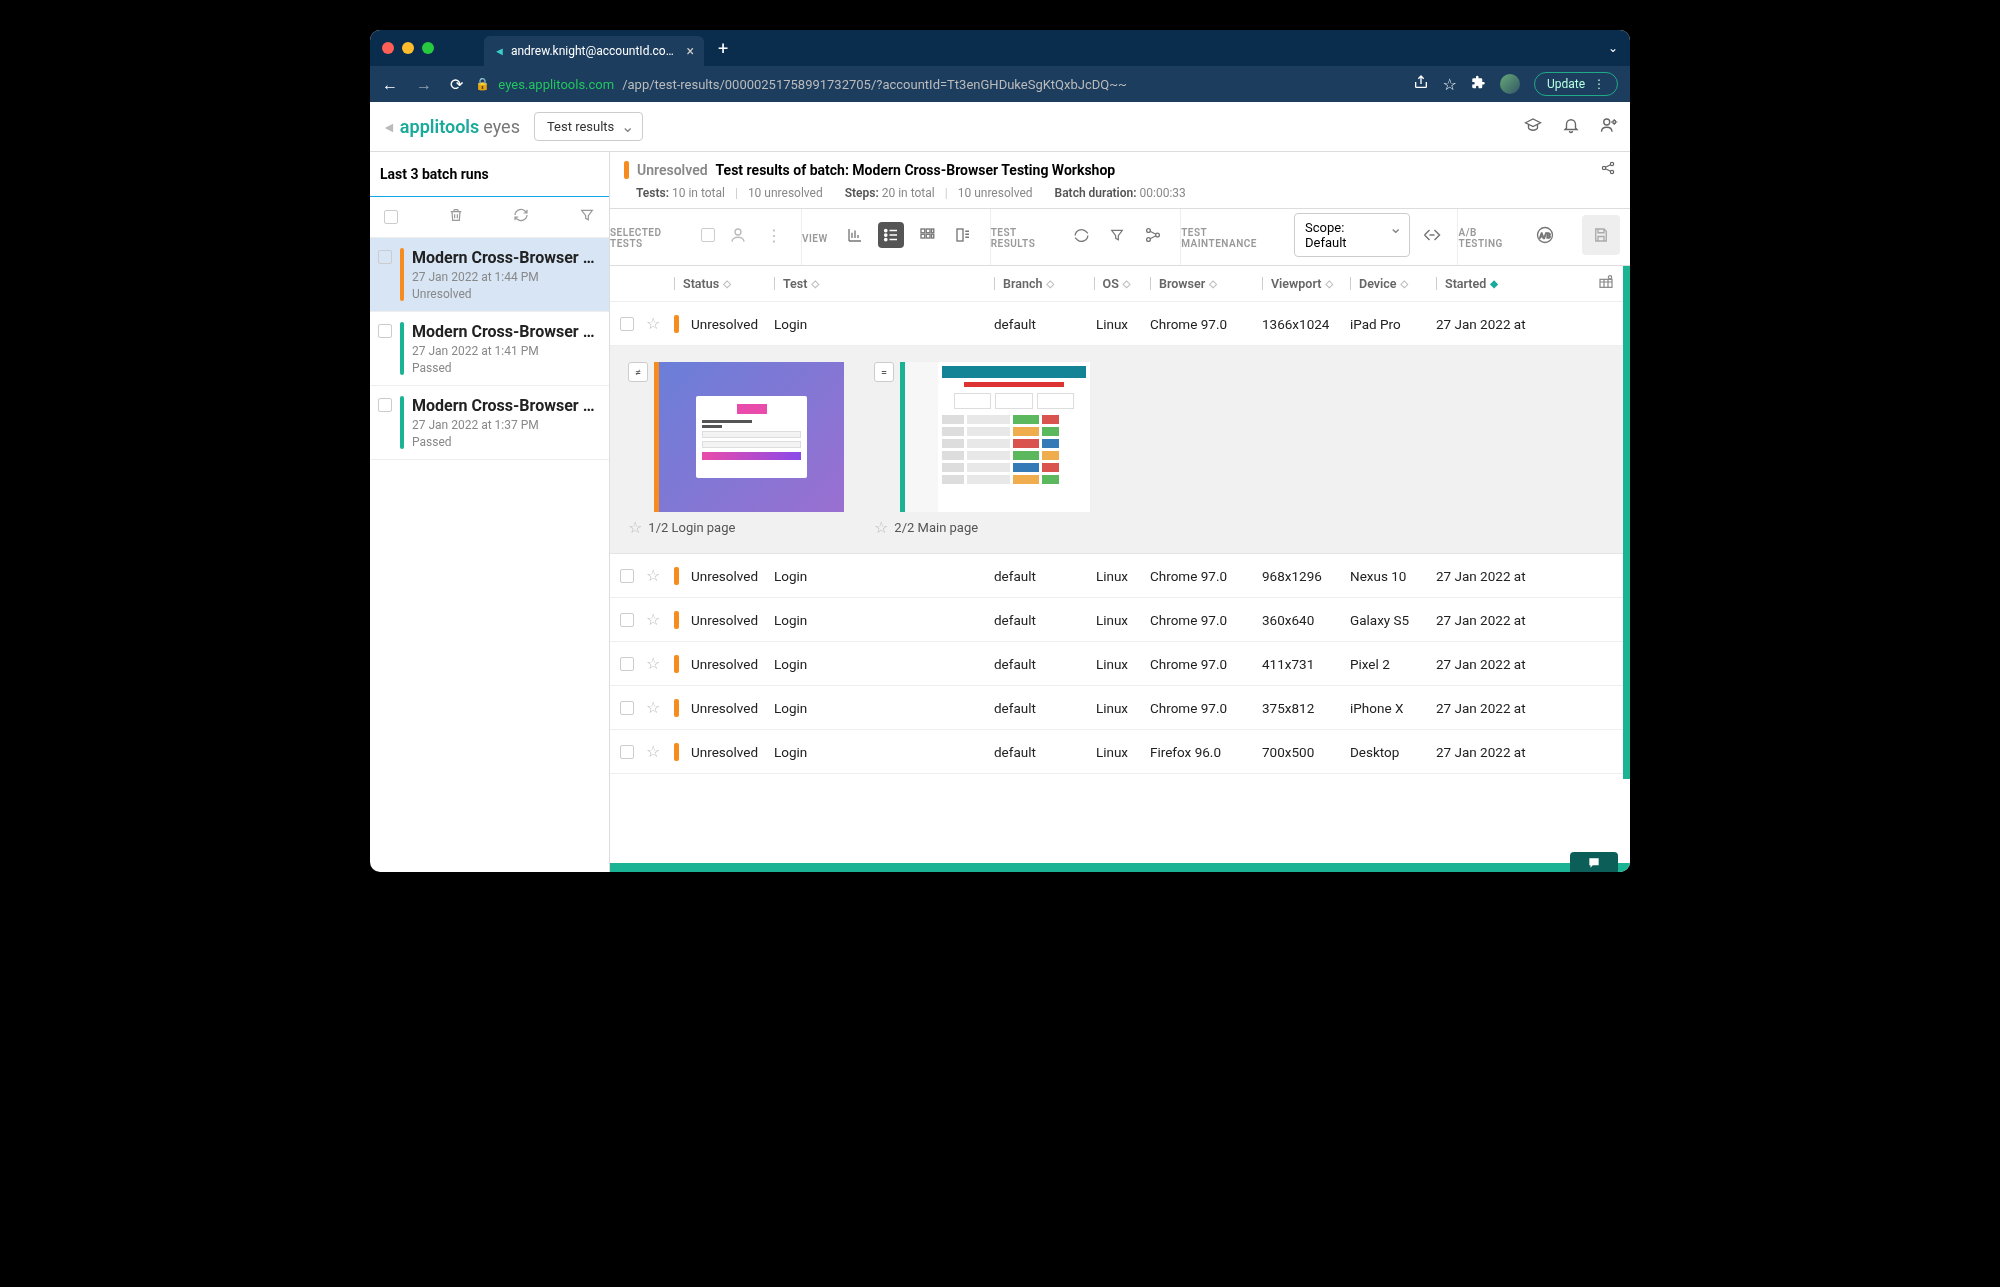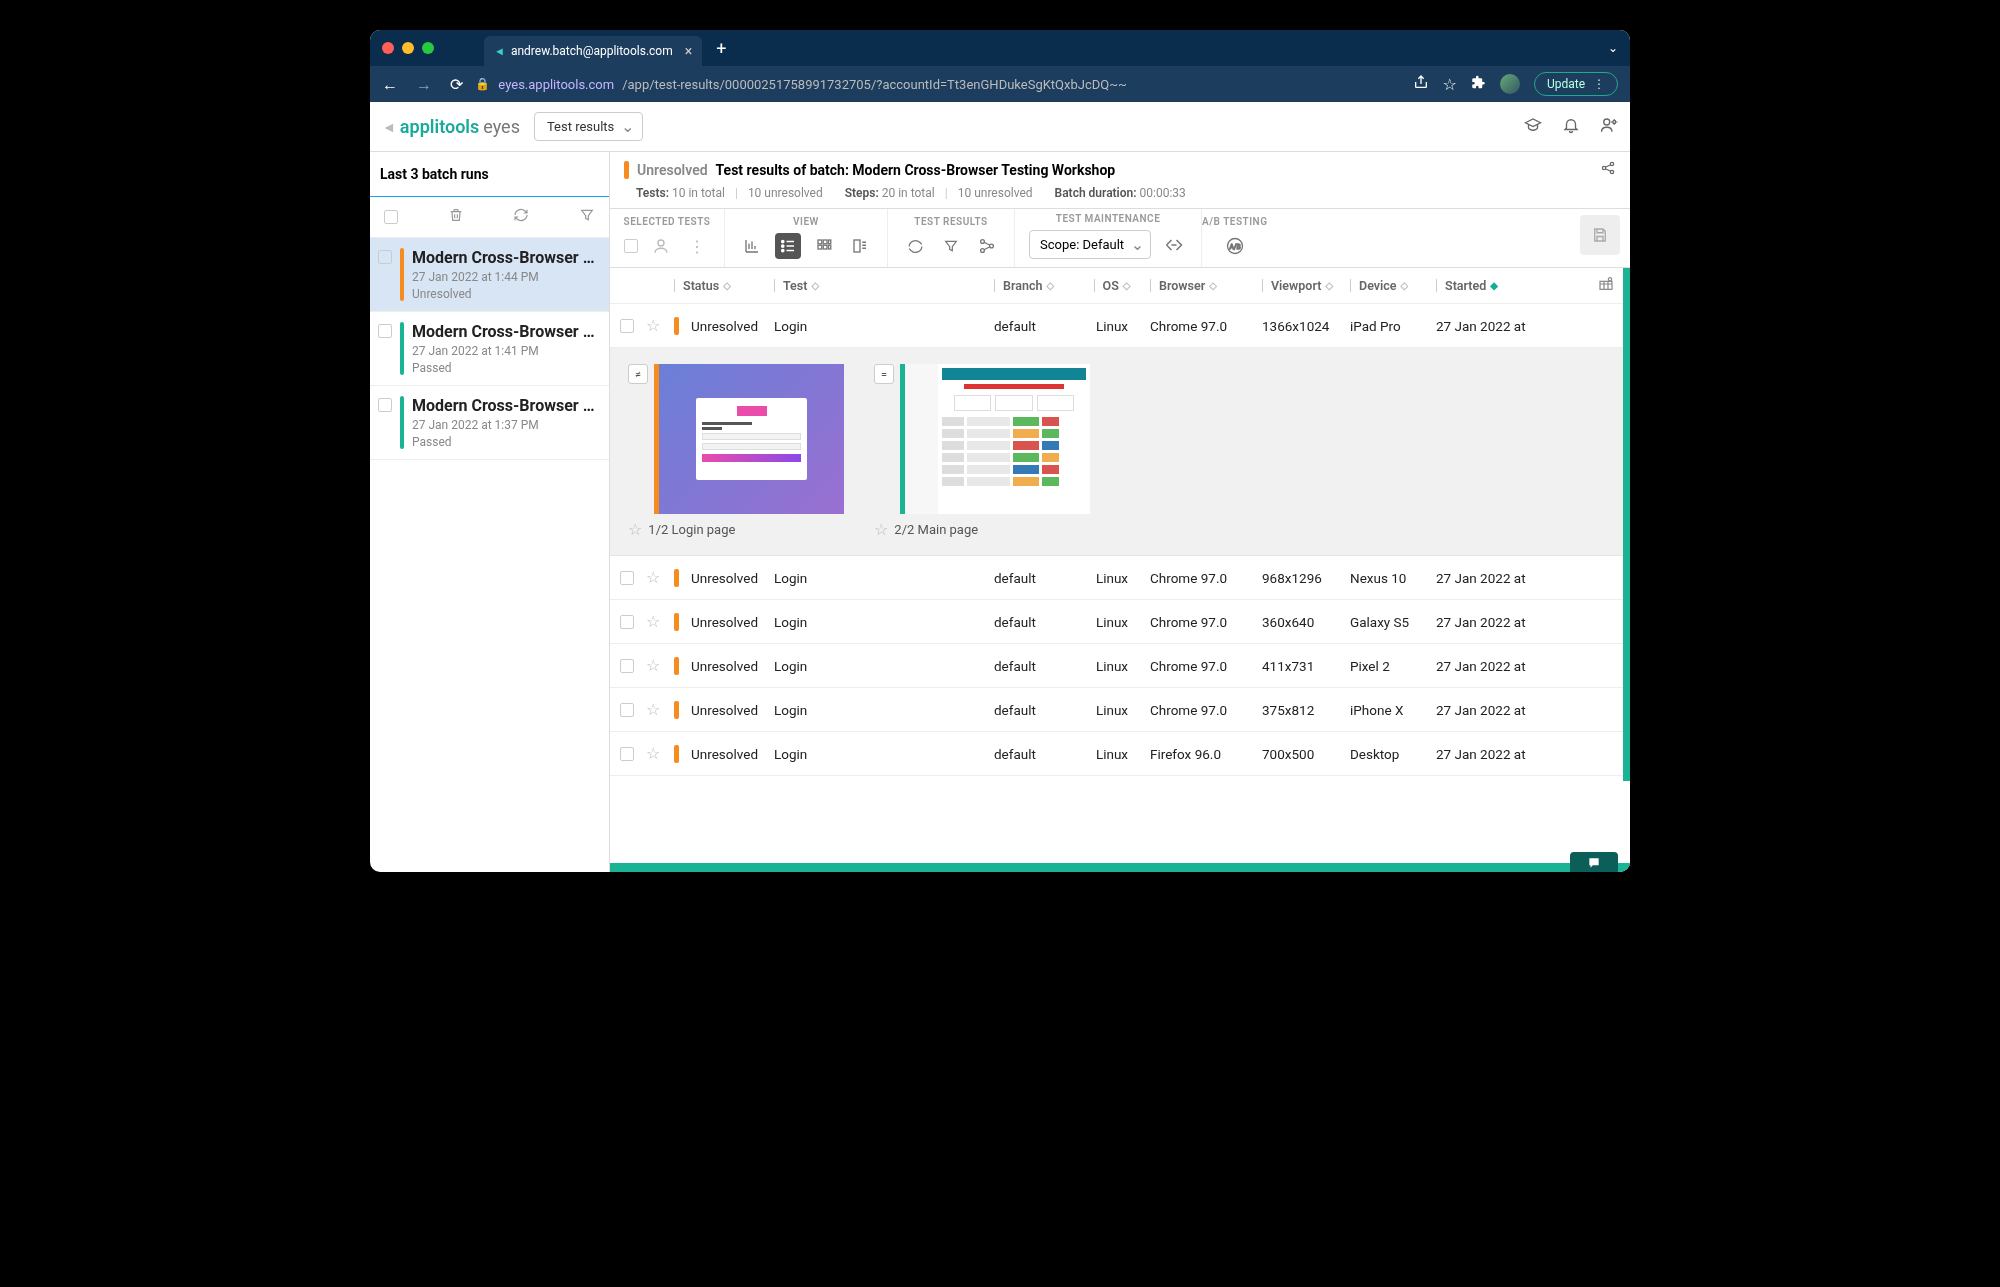--- a/index.html
+++ b/index.html
@@ -17,21 +17,21 @@
 .browser-tab .tab-icon { color: #3ad0c5; font-size: 11px; }
 .browser-tab .tab-close { color: #ccc; font-size: 14px; margin-left: 6px; }
 .new-tab { color: #fff; font-size: 18px; margin-left: 14px; }
 .tab-dropdown { margin-left: auto; color: #fff; font-size: 12px; }
 
 .chrome-addrbar { background: #1c3d5e; height: 36px; display: flex; align-items: center; padding: 0 12px; gap: 12px; color: #fff; }
 .chrome-addrbar .nav-icons { display: flex; gap: 18px; align-items: center; }
 .nav-icons svg, .nav-icons span { color: #fff; }
 .addr-field { flex: 1; display: flex; align-items: center; gap: 8px; font-size: 13px; color: #fff; }
 .addr-field .lock { font-size: 12px; }
-.addr-field .domain { color: #c4b5fd; }
+.addr-field .domain { color: #22c55e; }
 .addr-field .path { color: #bbb; }
 .addrbar-right { display: flex; gap: 14px; align-items: center; }
 .addrbar-right .avatar { width: 20px; height: 20px; border-radius: 50%; background: linear-gradient(135deg,#6a7,#356); }
 .update-pill { border: 1px solid #2a8; color: #b7ffe0; padding: 4px 12px; border-radius: 14px; font-size: 12px; display: flex; align-items: center; gap: 8px; }
 
 
 .app-header { height: 50px; display: flex; align-items: center; padding: 0 12px; border-bottom: 1px solid #ddd; gap: 14px; }
 .logo { font-size: 18px; font-weight: 600; display: flex; align-items: center; gap: 4px; }
 .logo .l-arrow { color: #bbb; font-size: 14px; }
 .logo .l1 { color: #1aaa9b; }
@@ -66,21 +66,21 @@
 .batch-title-row .stripe { width:5px; height: 18px; background:#f68b1f; border-radius:2px; }
 .batch-title-row .unresolved { color: #888; font-size: 14px; font-weight: 600; }
 .batch-title-row .bt { font-weight: 700; font-size: 14px; }
 .share-icon { margin-left:auto; color:#666; }
 
 .batch-meta { display:flex; gap:8px; padding: 4px 14px 8px 26px; font-size: 12px; color: #888; flex-wrap: wrap; }
 .batch-meta b { color:#555; font-weight: 600; }
 .batch-meta .sep::before { content:"|"; color:#ccc; margin: 0 2px; }
 
 .toolbar { display:flex; border-top: 1px solid #ddd; border-bottom: 1px solid #ddd; align-items: stretch; }
-.tool-section { display:flex; flex-direction: column; align-items: center; border-right: 1px solid #eee; justify-content: flex-end; }
+.tool-section { display:flex; flex-direction: row; align-items: center; border-right: 1px solid #eee; justify-content: flex-end; }
 .tool-section .lbl { font-size: 10px; color:#999; letter-spacing: 0.5px; padding: 4px 0 2px; font-weight:600; }
 .tool-section .icons { display:flex; gap: 10px; padding: 4px 14px 8px; align-items:center; }
 .tool-icon { width: 26px; height: 26px; display:flex; align-items:center; justify-content:center; color:#777; border-radius:4px; }
 .tool-icon.active { background:#555; color:#fff; }
 .scope-select { border:1px solid #ccc; border-radius:4px; padding:6px 26px 6px 10px; font-size:13px; position:relative; }
 .scope-select::after { content:"⌄"; position:absolute; right:6px; top:4px; color:#888; font-size:16px; }
 .toolbar .spacer { flex:1; }
 .save-btn { width:40px; height:40px; background:#eee; border-radius:4px; display:flex; align-items:center; justify-content:center; color:#aaa; margin: 6px 10px; }
 
 
@@ -145,21 +145,21 @@
 <div class="window">
 
   <div class="chrome-tabbar">
     <div class="traffic-lights">
       <div class="traffic-light tl-red"></div>
       <div class="traffic-light tl-yellow"></div>
       <div class="traffic-light tl-green"></div>
     </div>
     <div class="browser-tab">
       <span class="tab-icon">◄</span>
-      <span style="white-space:nowrap; overflow:hidden; text-overflow:ellipsis;">andrew.batch@applitools.com</span>
+      <span style="white-space:nowrap; overflow:hidden; text-overflow:ellipsis;">andrew.knight@accountId.com</span>
       <span class="tab-close">×</span>
     </div>
     <span class="new-tab">+</span>
     <span class="tab-dropdown">⌄</span>
   </div>
 
   <div class="chrome-addrbar">
     <div class="nav-icons">
       <span>←</span>
       <span style="opacity:.5;">→</span>

